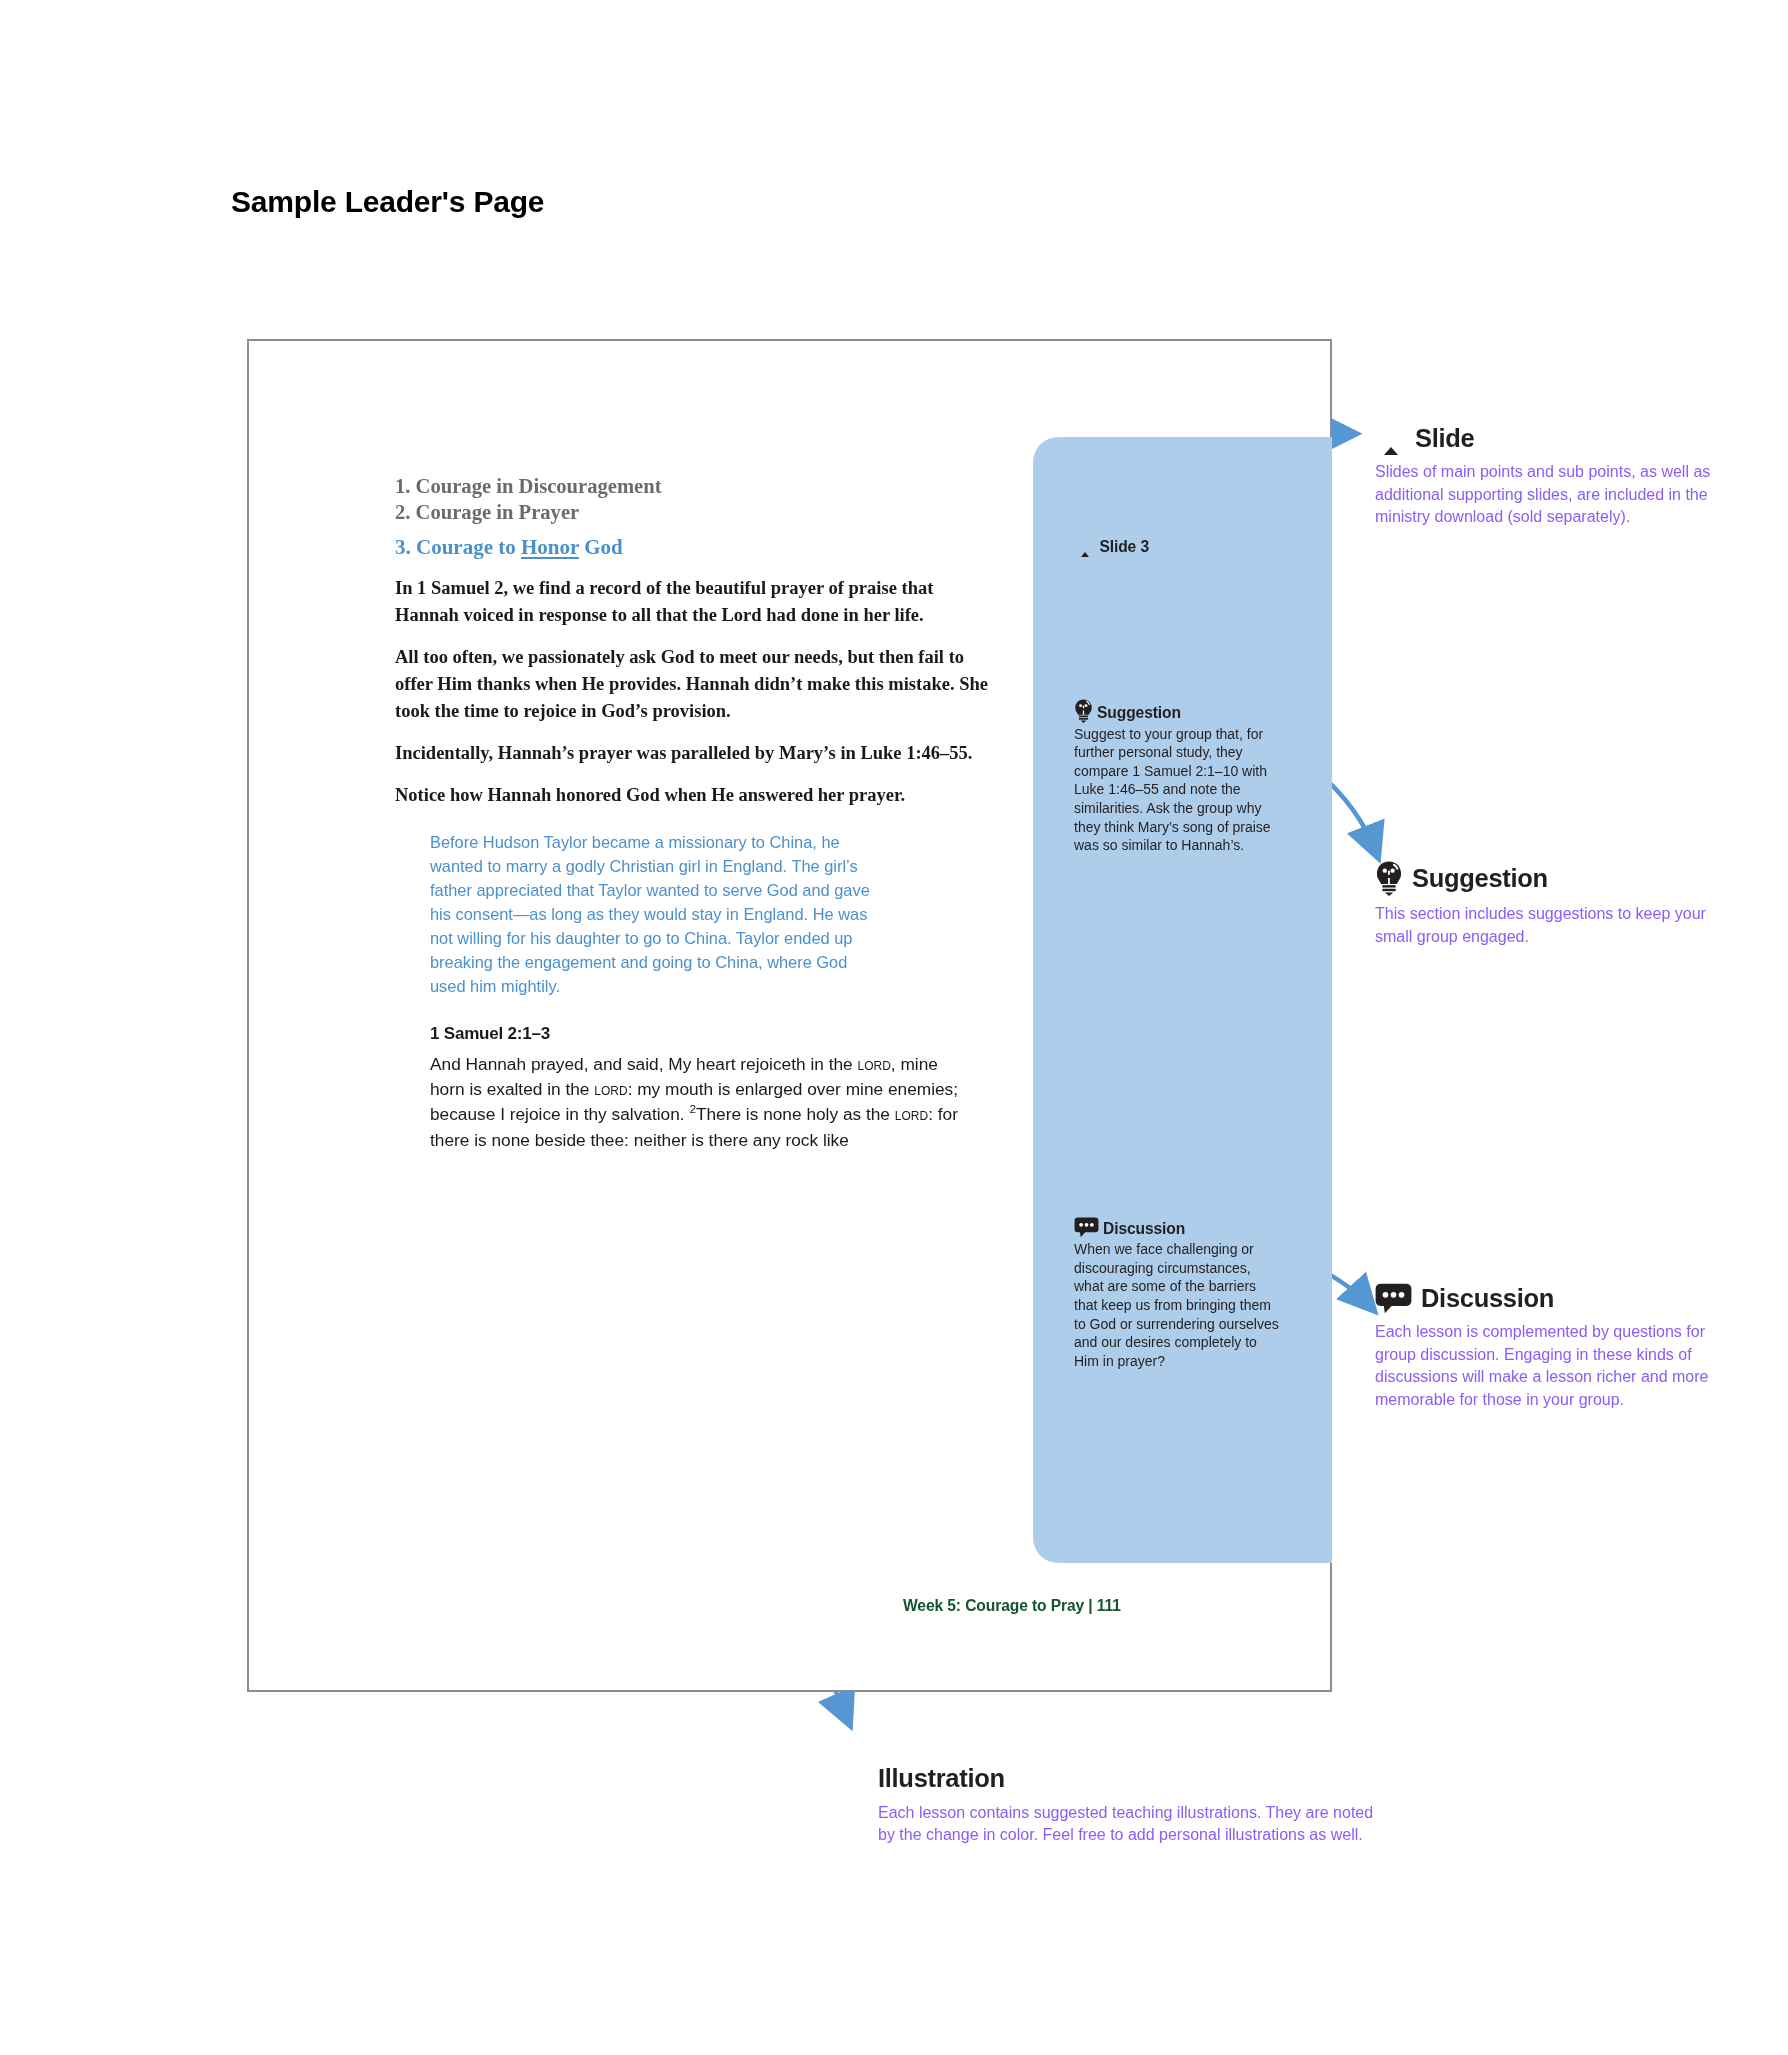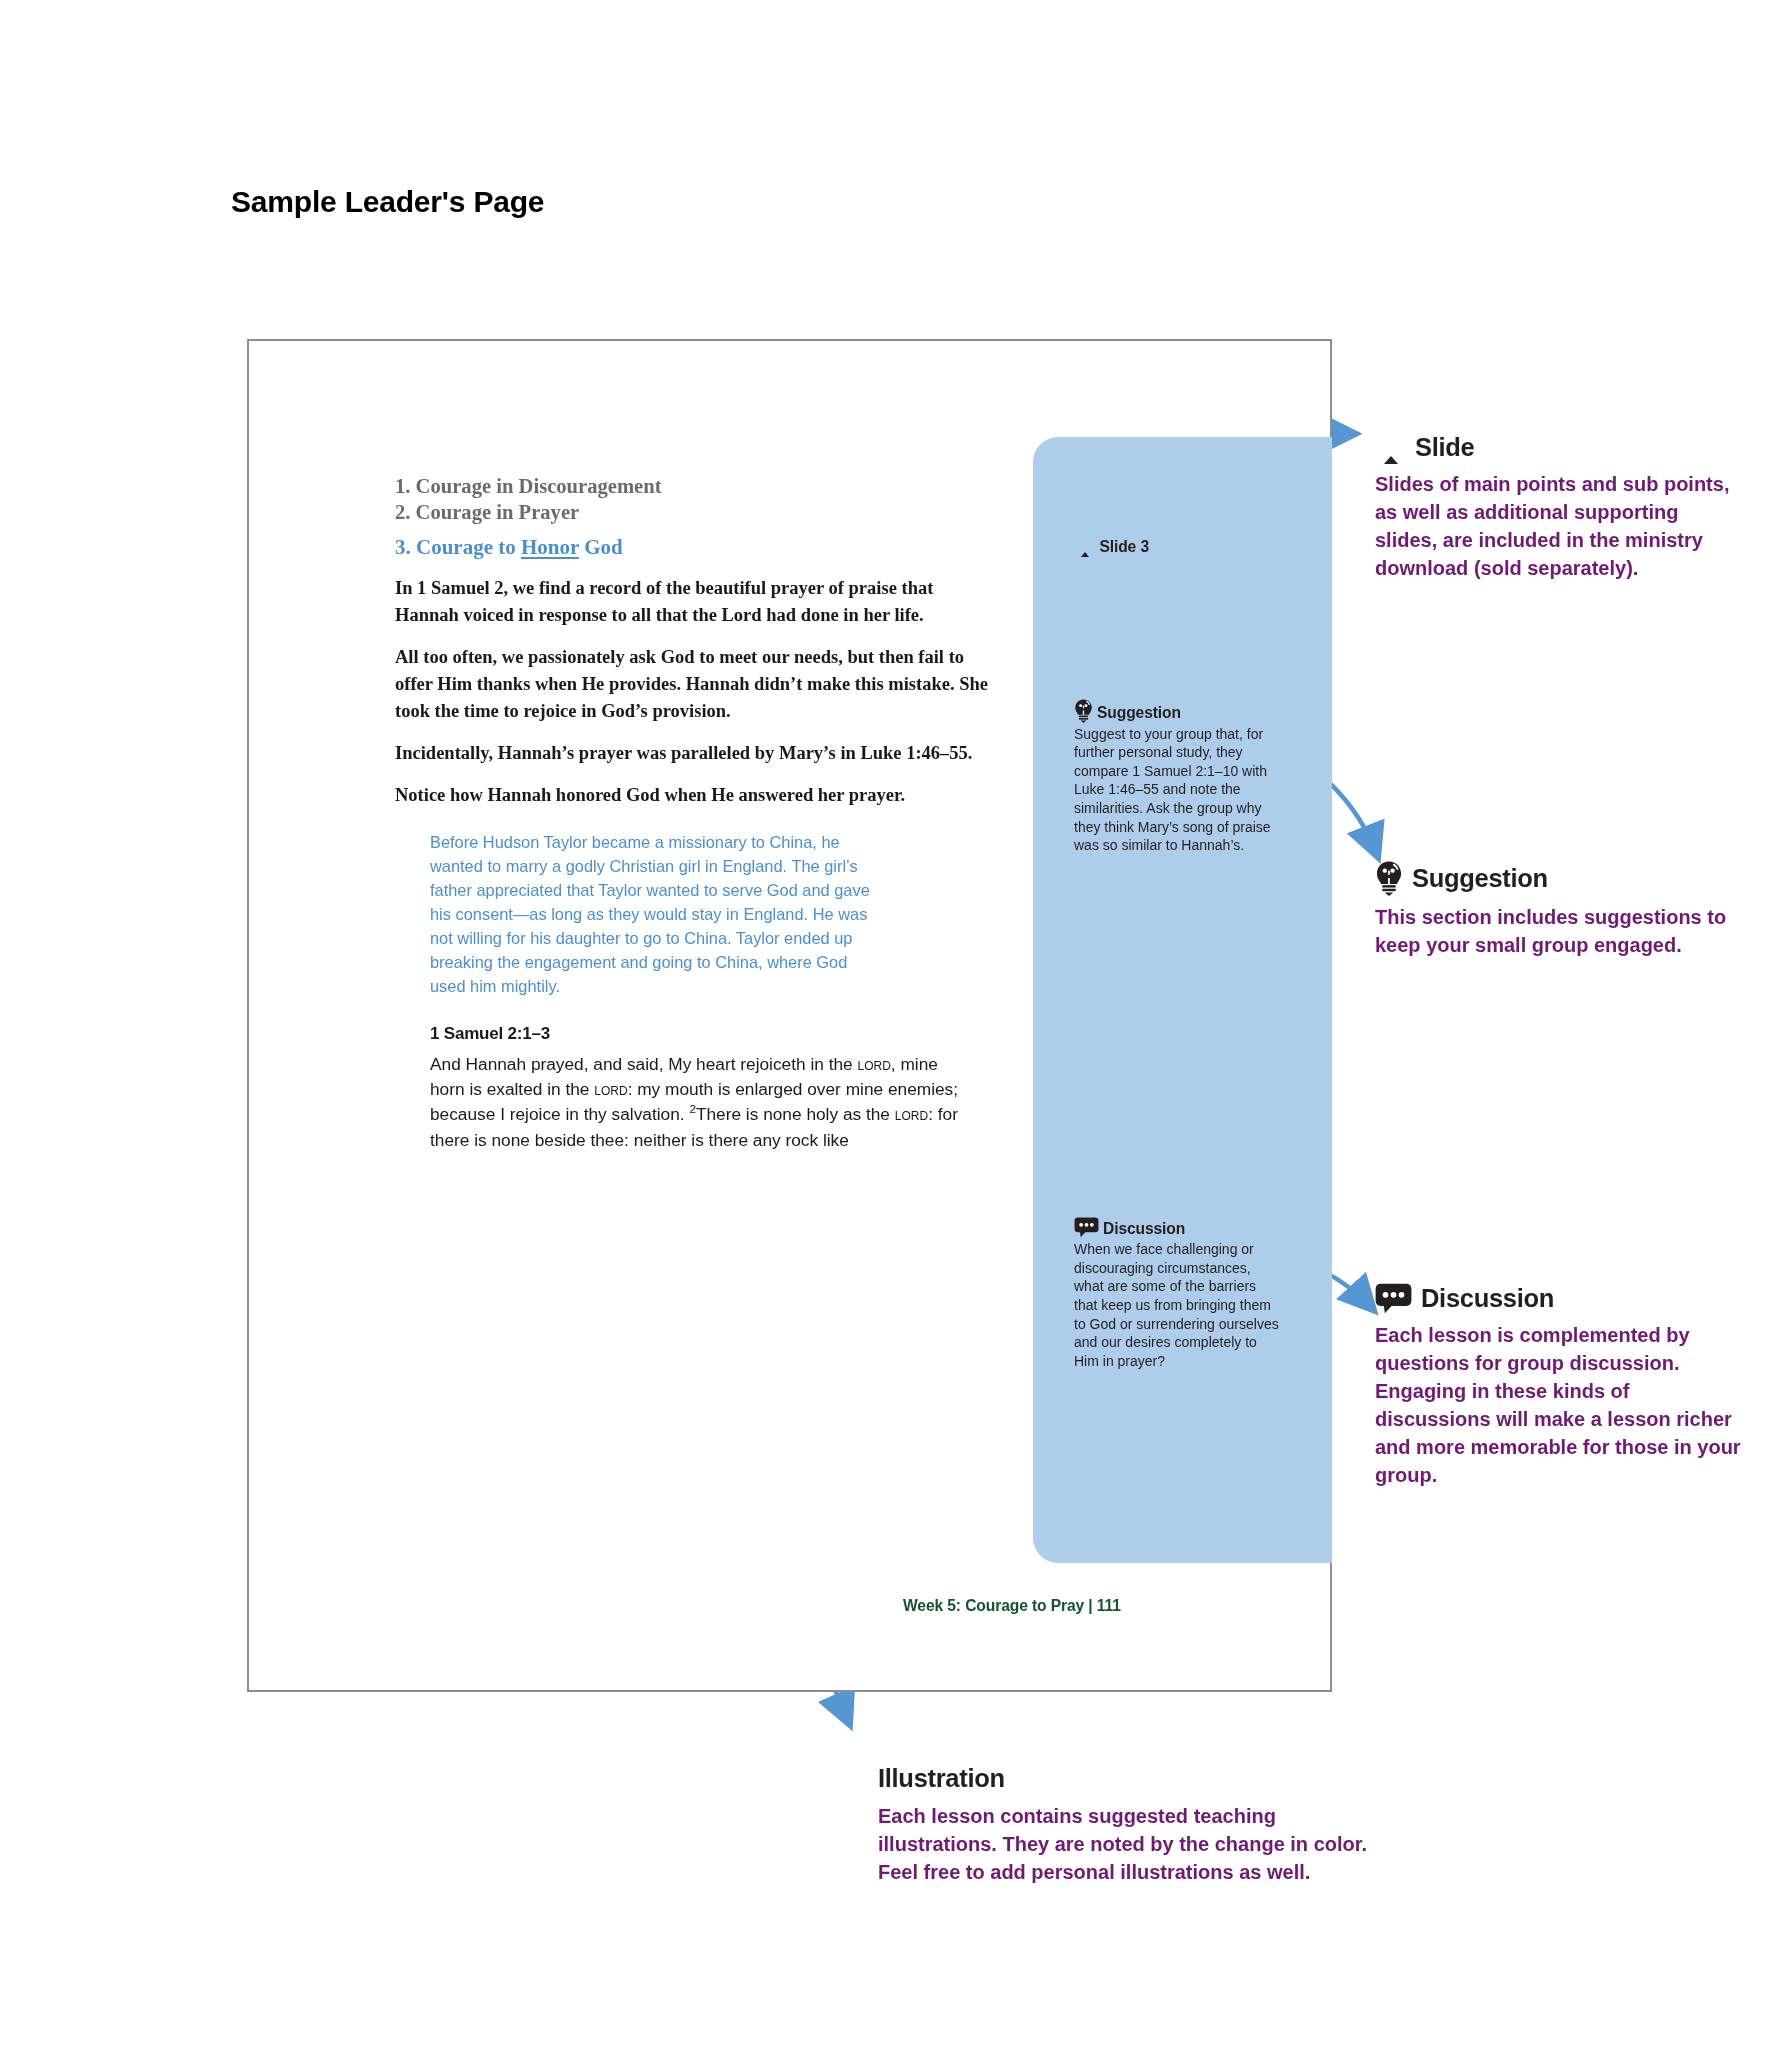--- a/index.html
+++ b/index.html
@@ -176,24 +176,23 @@
     margin-bottom: 7.4px;
   }
   .annotation-head .label {
     font-size: 25.5px;
     font-weight: 700;
     color: #231f20;
     letter-spacing: -0.3px;
     white-space: nowrap;
   }
   .annotation-body {
-    font-size: 20px;
+    font-size: 16px;
     line-height: 1.40;
-    color: #701a75;
-    font-weight: bold;
+    color: #8b5cf6;
   }
 
   
   .annotation.bottom { width: 514px; }
 
   
   .icon { display: inline-block; position: relative; flex: none; }
 
   .icon-slide { }
   .icon-slide .screen {
@@ -310,21 +309,21 @@
         <circle cx="17" cy="19" r="4.6" fill="#fff"></circle>
         <circle cx="30" cy="19" r="4.6" fill="#fff"></circle>
         <circle cx="43" cy="19" r="4.6" fill="#fff"></circle>
       </svg>
     </span>
     <span class="label">Discussion</span>
   </div>
   <div class="callout-body">When we face challenging or discouraging circumstances, what are some of the barriers that keep us from bringing them to God or surrendering ourselves and our desires completely to Him in prayer?</div>
 </div>
 
-<div class="annotation" style="left:1375px; top:432px;">
+<div class="annotation" style="left:1375px; top:423px;">
   <div class="annotation-head">
     <span class="icon icon-slide on-white" style="width:31px;height:31px;font-size:31px;">
       <span class="screen"></span><span class="notch"></span><span class="tri"></span>
     </span>
     <span class="label">Slide</span>
   </div>
   <div class="annotation-body">Slides of main points and sub points, as well as additional supporting slides, are included in the ministry download (sold separately).</div>
 </div>
 
 <div class="annotation" style="left:1375px; top:861px;">

